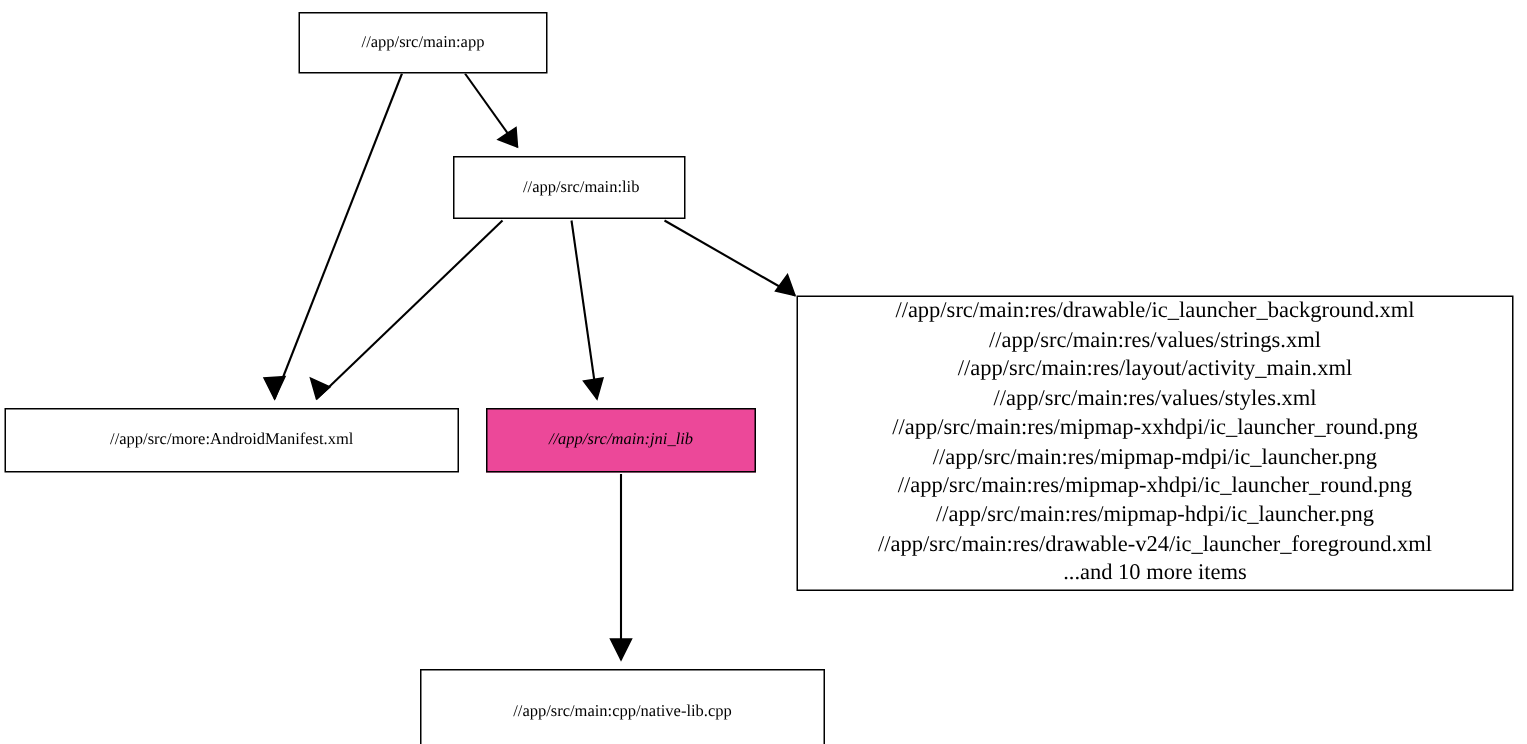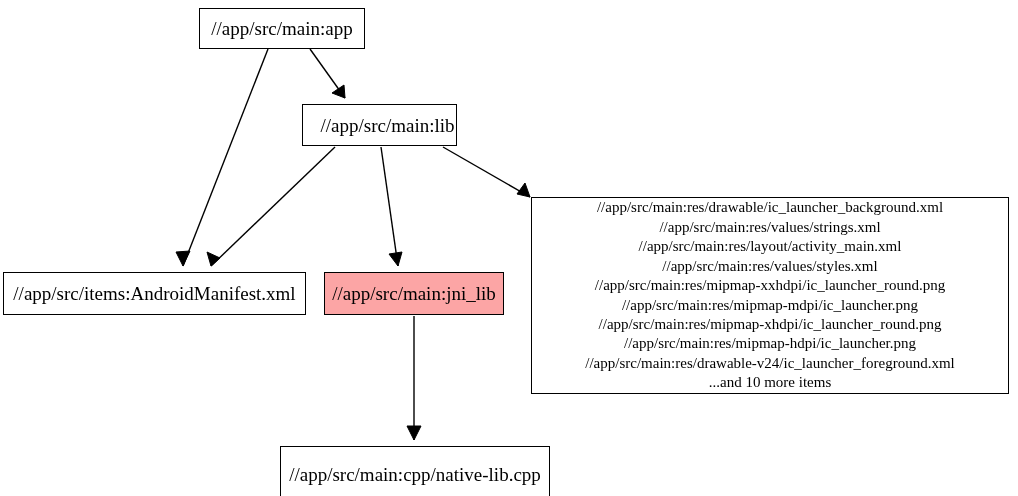--- a/index.html
+++ b/index.html
@@ -36,21 +36,21 @@
     z-index: 2;
   }
   .node-label {
     display: block;
     width: 100%;
     text-align: center;
     white-space: pre;
     line-height: 1.0;
   }
   .n-single .node-label {
-    font-size: 19px;
+    font-size: 11px;
   }
   .n-multi .node-label {
     font-size: 15px;
     line-height: 19.4px;
   }
 </style>
 </head>
 <body>
 
 <div id="canvas">
@@ -72,24 +72,24 @@
 
   <div class="node n-single" style="left: 199px; top: 8px; width: 166px; height: 41px; background: rgb(255, 255, 255); border-color: rgb(0, 0, 0); color: rgb(0, 0, 0);">
     <span class="node-label">//app/src/main:app</span>
   </div>
 
   <div class="node n-single" style="left: 302px; top: 104px; width: 155px; height: 42px; background: rgb(255, 255, 255); border-color: rgb(0, 0, 0); color: rgb(0, 0, 0); padding-left: 16px;">
     <span class="node-label">//app/src/main:lib</span>
   </div>
 
   <div class="node n-single" style="left: 3px; top: 272px; width: 303px; height: 43px; background: rgb(255, 255, 255); border-color: rgb(0, 0, 0); color: rgb(0, 0, 0);">
-    <span class="node-label">//app/src/items:AndroidManifest.xml</span>
+    <span class="node-label">//app/src/more:AndroidManifest.xml</span>
   </div>
 
-  <div class="node n-single" style="left: 324px; top: 272px; width: 180px; height: 43px; background: #fca5a5; border-color: rgb(0, 0, 0); color: rgb(0, 0, 0);">
+  <div class="node n-single" style="left: 324px; top: 272px; width: 180px; height: 43px; background: #ec4899; border-color: rgb(0, 0, 0); color: rgb(0, 0, 0); font-style: italic;">
     <span class="node-label">//app/src/main:jni_lib</span>
   </div>
 
   <div class="node n-multi" style="left: 531px; top: 197px; width: 478px; height: 197px; background: rgb(255, 255, 255); border-color: rgb(0, 0, 0); color: rgb(0, 0, 0);">
     <span class="node-label">//app/src/main:res/drawable/ic_launcher_background.xml
 //app/src/main:res/values/strings.xml
 //app/src/main:res/layout/activity_main.xml
 //app/src/main:res/values/styles.xml
 //app/src/main:res/mipmap-xxhdpi/ic_launcher_round.png
 //app/src/main:res/mipmap-mdpi/ic_launcher.png

